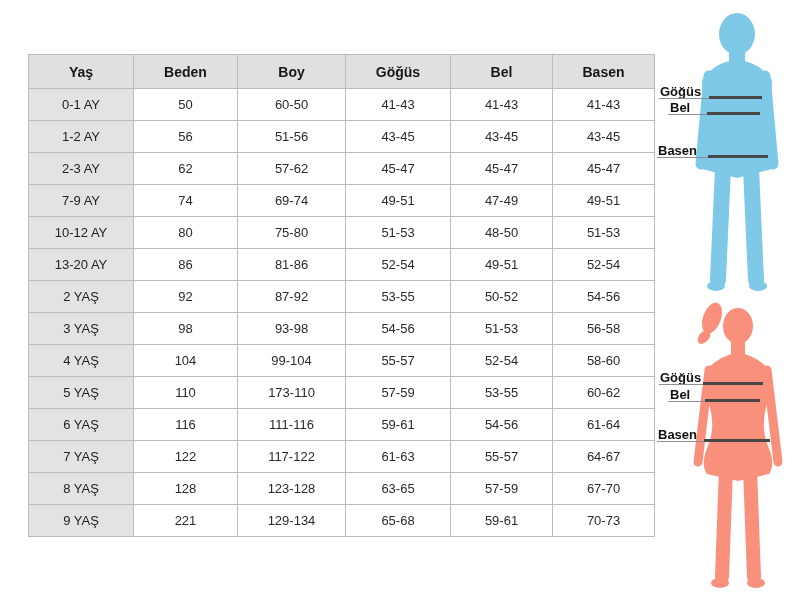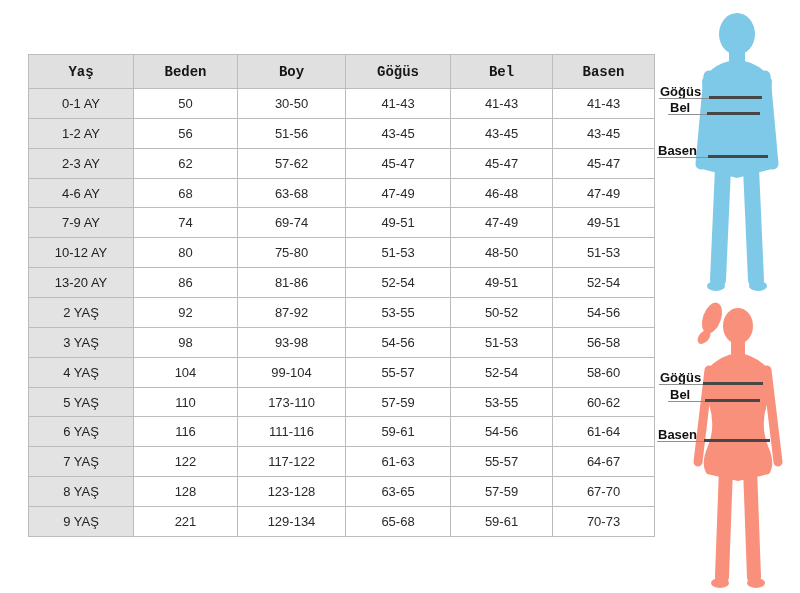--- a/index.html
+++ b/index.html
@@ -9,21 +9,21 @@
   }
   
   table.size-table{
     position:absolute;left:28px;top:54px;width:626px;height:483px;
     border-collapse:collapse;table-layout:fixed;
   }
   table.size-table th, table.size-table td{
     border:1px solid #bcbcbc;text-align:center;vertical-align:middle;padding:0;
   }
   table.size-table th{
-    background:#e0e0e0;font-weight:bold;font-size:14px;color:#161616;height:33px;font-family:Liberation Mono, monospace;
+    background:#e0e0e0;font-weight:bold;font-size:14px;color:#161616;height:33px;
   }
   table.size-table td{
     background:#ffffff;font-size:13px;color:#2a2a2a;
   }
   table.size-table td:first-child{background:#e3e3e3;color:#222;}
   
   .fig{position:absolute;}
   .fig-child{left:690px;top:6px;width:94px;height:290px;}
   .fig-woman{left:678px;top:296px;width:116px;height:296px;}
   
@@ -75,48 +75,40 @@
           <th>Boy</th>
           <th>Göğüs</th>
           <th>Bel</th>
           <th>Basen</th>
         </tr>
     </thead>
     <tbody id="table-body">
         <tr>
           <td>0-1 AY</td>
           <td>50</td>
-          <td>30-50</td>
+          <td>60-50</td>
           <td>41-43</td>
           <td>41-43</td>
           <td>41-43</td>
         </tr>
         <tr>
           <td>1-2 AY</td>
           <td>56</td>
           <td>51-56</td>
           <td>43-45</td>
           <td>43-45</td>
           <td>43-45</td>
         </tr>
         <tr>
           <td>2-3 AY</td>
           <td>62</td>
           <td>57-62</td>
           <td>45-47</td>
           <td>45-47</td>
           <td>45-47</td>
-        </tr>
-        <tr>
-          <td>4-6 AY</td>
-          <td>68</td>
-          <td>63-68</td>
-          <td>47-49</td>
-          <td>46-48</td>
-          <td>47-49</td>
         </tr>
         <tr>
           <td>7-9 AY</td>
           <td>74</td>
           <td>69-74</td>
           <td>49-51</td>
           <td>47-49</td>
           <td>49-51</td>
         </tr>
         <tr>

